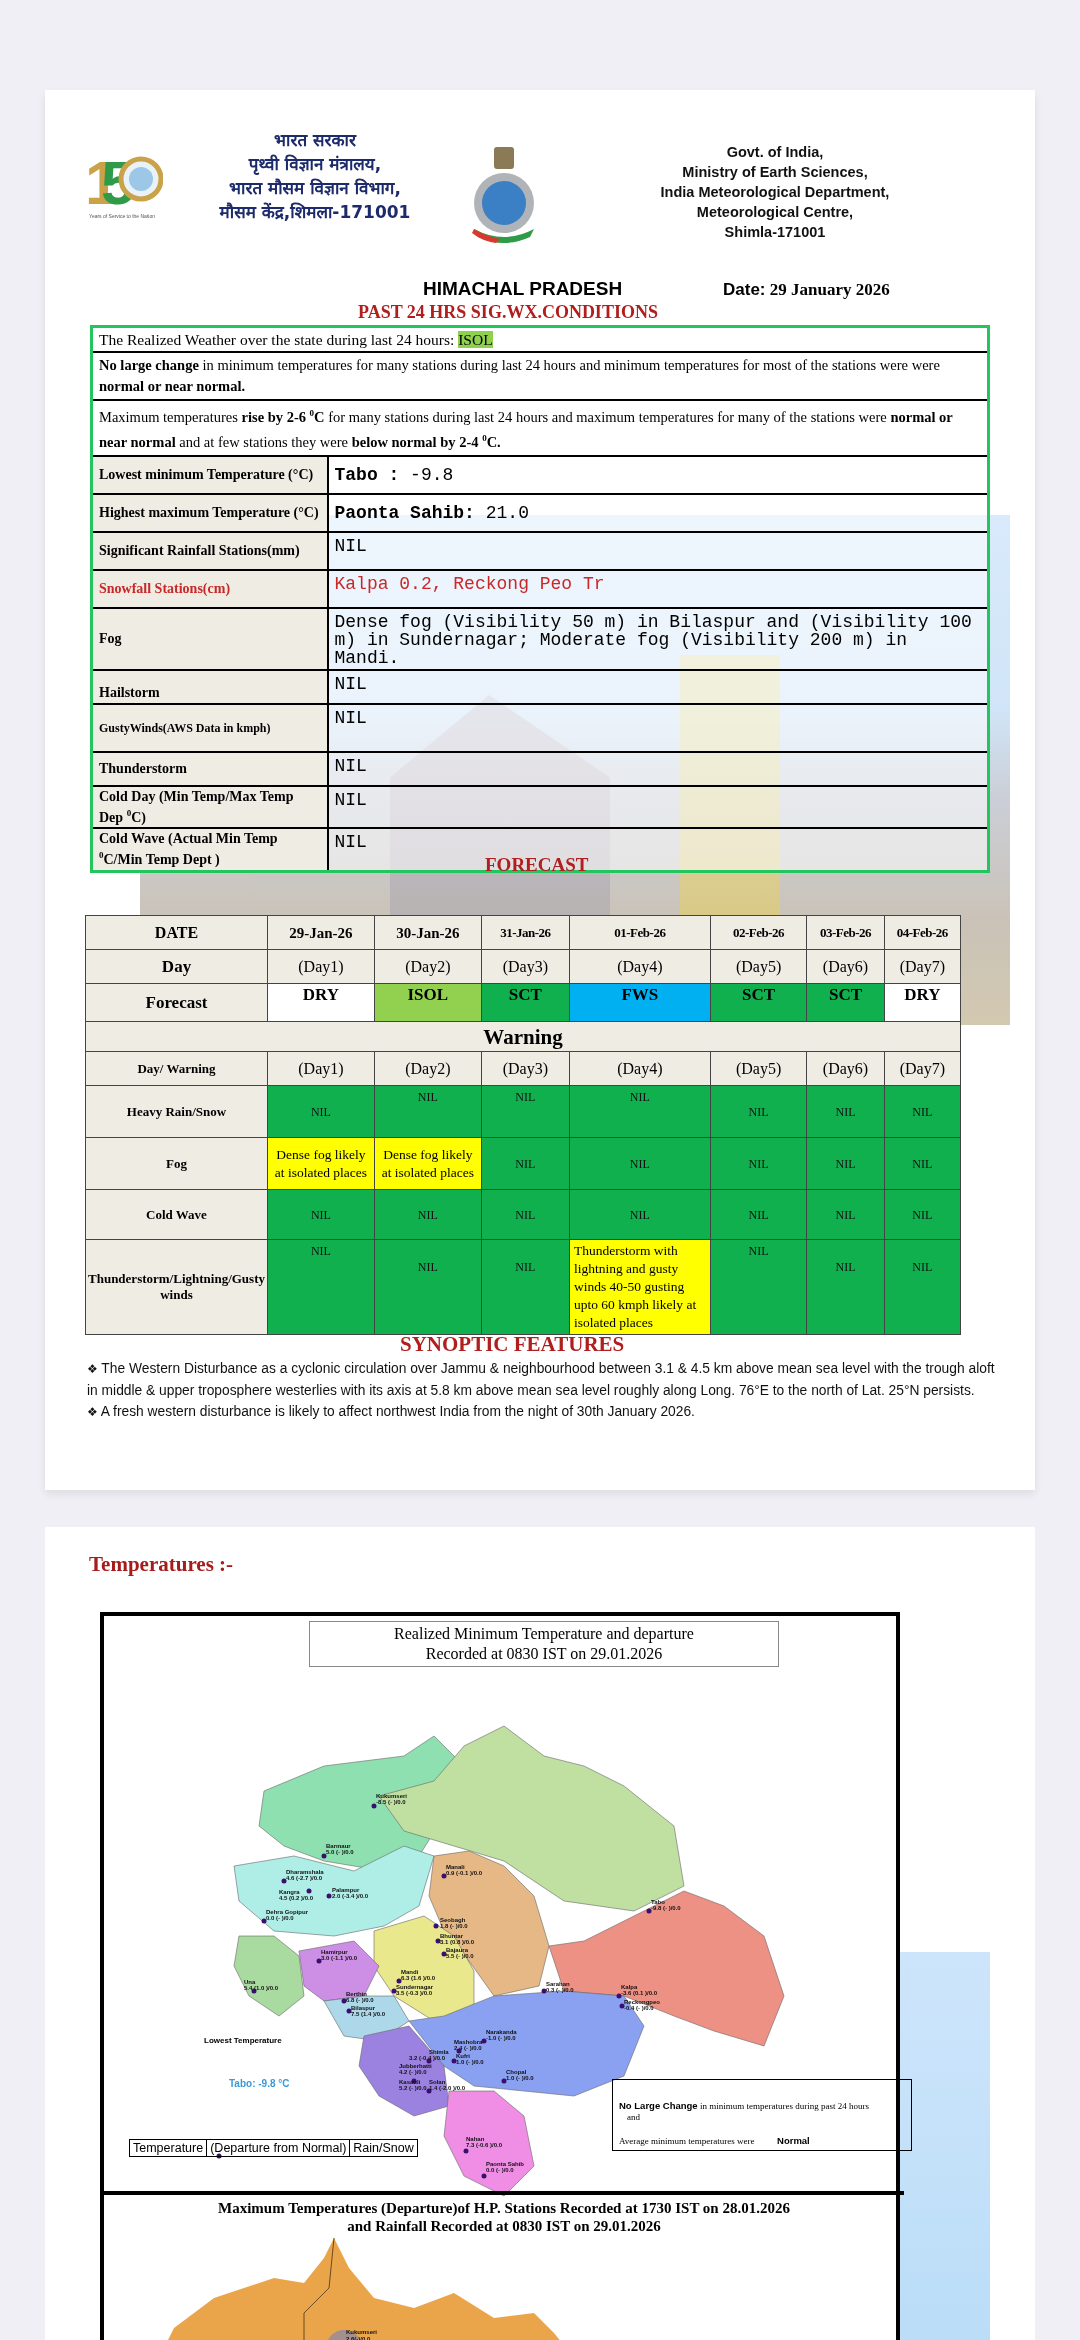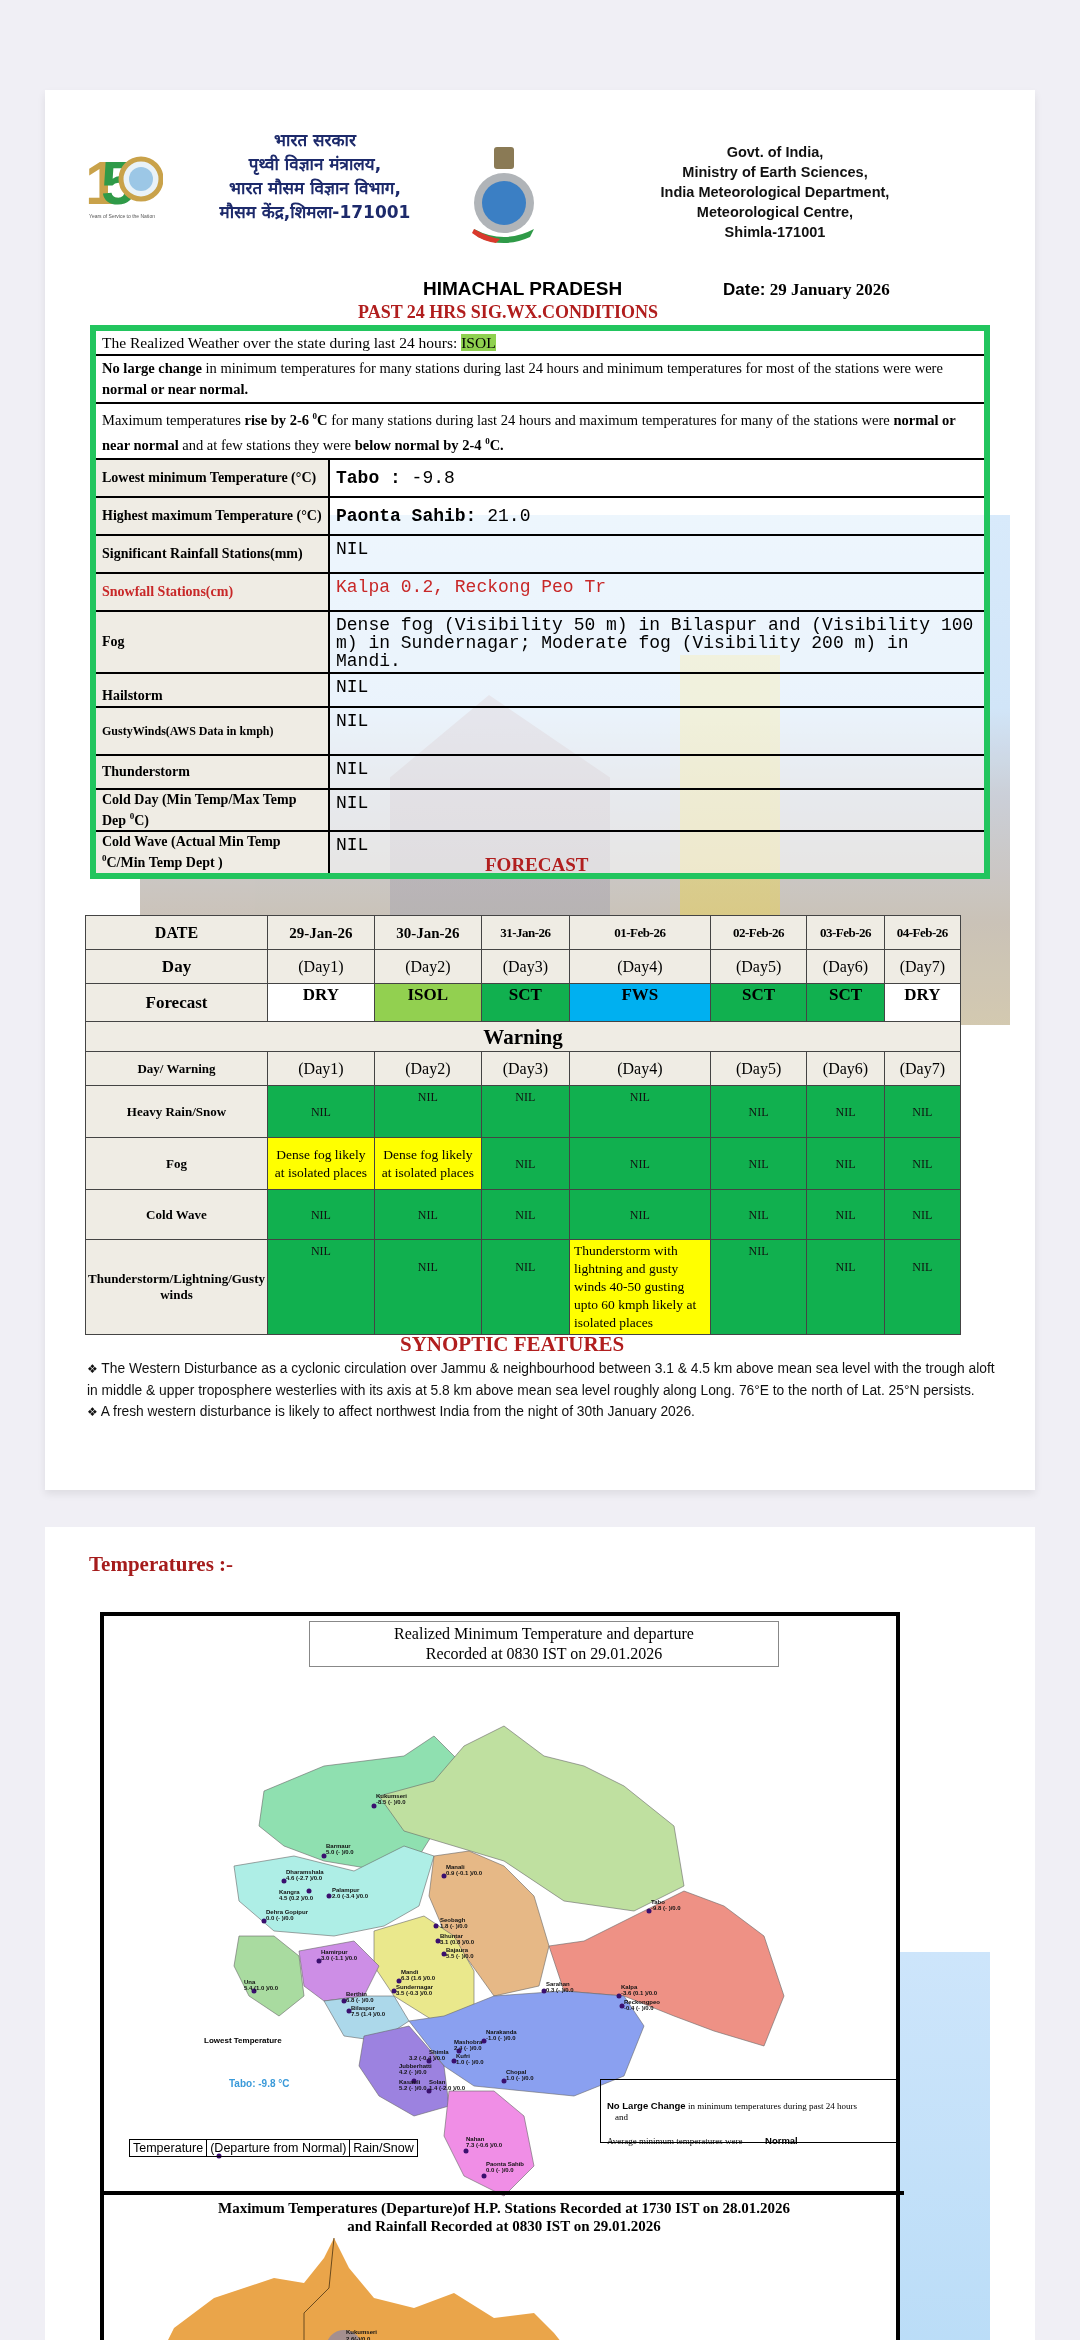--- a/index.html
+++ b/index.html
@@ -21,21 +21,21 @@
   .subtitle { position: absolute; left: 313px; top: 212px; color: #b11e1e; font-weight: bold; font-size: 18px; }
 
   
   .bgphoto { position: absolute; left: 95px; top: 425px; width: 870px; height: 510px;
     background: linear-gradient(180deg, #d6e9fb 0%, #cfe4f8 38%, #c9cdd6 55%, #c8bfb4 80%, #d1c7ac 100%); opacity: 0.95; }
   .bgphoto .church { position: absolute; left: 540px; top: 140px; width: 100px; height: 370px; background: linear-gradient(180deg,#e9dc7a,#e2c846); opacity: 0.55; }
   .bgphoto .house { position: absolute; left: 250px; top: 180px; width: 220px; height: 330px; background: linear-gradient(180deg,#b8a0aa,#8f9aa8); opacity: 0.45; clip-path: polygon(0 25%, 45% 0, 100% 25%, 100% 100%, 0 100%); }
 
   
   table { border-collapse: collapse; }
-  .t1 { position: absolute; left: 45px; top: 235px; width: 900px; border: 6px solid #22c55e; font-size: 14.5px; }
+  .t1 { position: absolute; left: 45px; top: 235px; width: 900px; border: 3px solid #22c55e; font-size: 14.5px; }
   .t1 td { border: 2px solid #000; padding: 2px 6px; vertical-align: middle; line-height: 19px; }
   .t1 .full { background: #fff; }
   .t1 .lab { width: 236px; background: #efece4; font-weight: bold; font-size: 14px; line-height: 16px; margin-left: 24px; }
   .t1 .val { font-family: Liberation Mono, monospace; font-size: 18px; background: rgba(255,255,255,0.55); vertical-align: top; padding-top: 4px; }
   .t1 tr.h40 td { height: 38px; }
   .t1 .red { color: #c82828; }
   .hl { background: #8fd14f; }
   .sup { font-size: 9px; vertical-align: super; }
 
   .forecast-title { position: absolute; left: 440px; top: 764px; color: #b11e1e; font-weight: bold; font-size: 19px; }
@@ -65,21 +65,21 @@
   
   .temps-title { position: absolute; left: 44px; top: 25px; color: #a51c1c; font-weight: bold; font-size: 21px; }
   .mapframe { position: absolute; left: 55px; top: 85px; width: 800px; height: 745px; border: 4px solid #000; border-bottom: none; background: #fff; }
   .blueside { position: absolute; left: 855px; top: 425px; width: 90px; height: 430px; background: linear-gradient(180deg,#cde5fb,#b9dcf7); }
   .map1-title { position: absolute; left: 205px; top: 5px; width: 470px; border: 1px solid #888; text-align: center; font-size: 16px; line-height: 20px; padding: 2px 0; }
   .map1 { position: absolute; left: 100px; top: 80px; width: 600px; height: 520px; }
   .lowest-lbl { position: absolute; left: 100px; top: 420px; font-family: "Liberation Sans", sans-serif; font-weight: bold; font-size: 8px; }
   .tabo-lbl { position: absolute; left: 125px; top: 462px; font-family: "Liberation Sans", sans-serif; font-weight: bold; font-size: 10px; color: #3a9ad9; }
   .legend-tbl { position: absolute; left: 25px; top: 523px; border-collapse: collapse; font-family: "Liberation Sans", sans-serif; font-size: 12.5px; border-radius: 8px; }
   .legend-tbl td { border: 1px solid #000; padding: 1px 3px; }
-  .summary-box { position: absolute; left: 496px; top: 463px; width: 300px; height: 64px; border: 1px solid #000; font-size: 9px; padding: 20px 6px 4px 6px; line-height: 11px; }
+  .summary-box { position: absolute; left: 508px; top: 463px; width: 300px; height: 72px; border: 1px solid #000; font-size: 9px; padding: 20px 6px 4px 6px; line-height: 11px; }
   .summary-box b { font-family: "Liberation Sans", sans-serif; font-size: 9.5px; }
   .summary-box .avg { margin-top: 12px; }
   .map2-title { position: absolute; left: 0; top: 575px; width: 800px; border-top: 4px solid #000; text-align: center; font-weight: bold; font-size: 15px; line-height: 18px; padding-top: 4px; }
   .map2 { position: absolute; left: 50px; top: 622px; width: 720px; height: 130px; }
   .station { font-family: "Liberation Sans", sans-serif; font-size: 6px; font-weight: bold; fill: #111; }
 </style>
 </head>
 <body>
 
 <div class="page page1">

